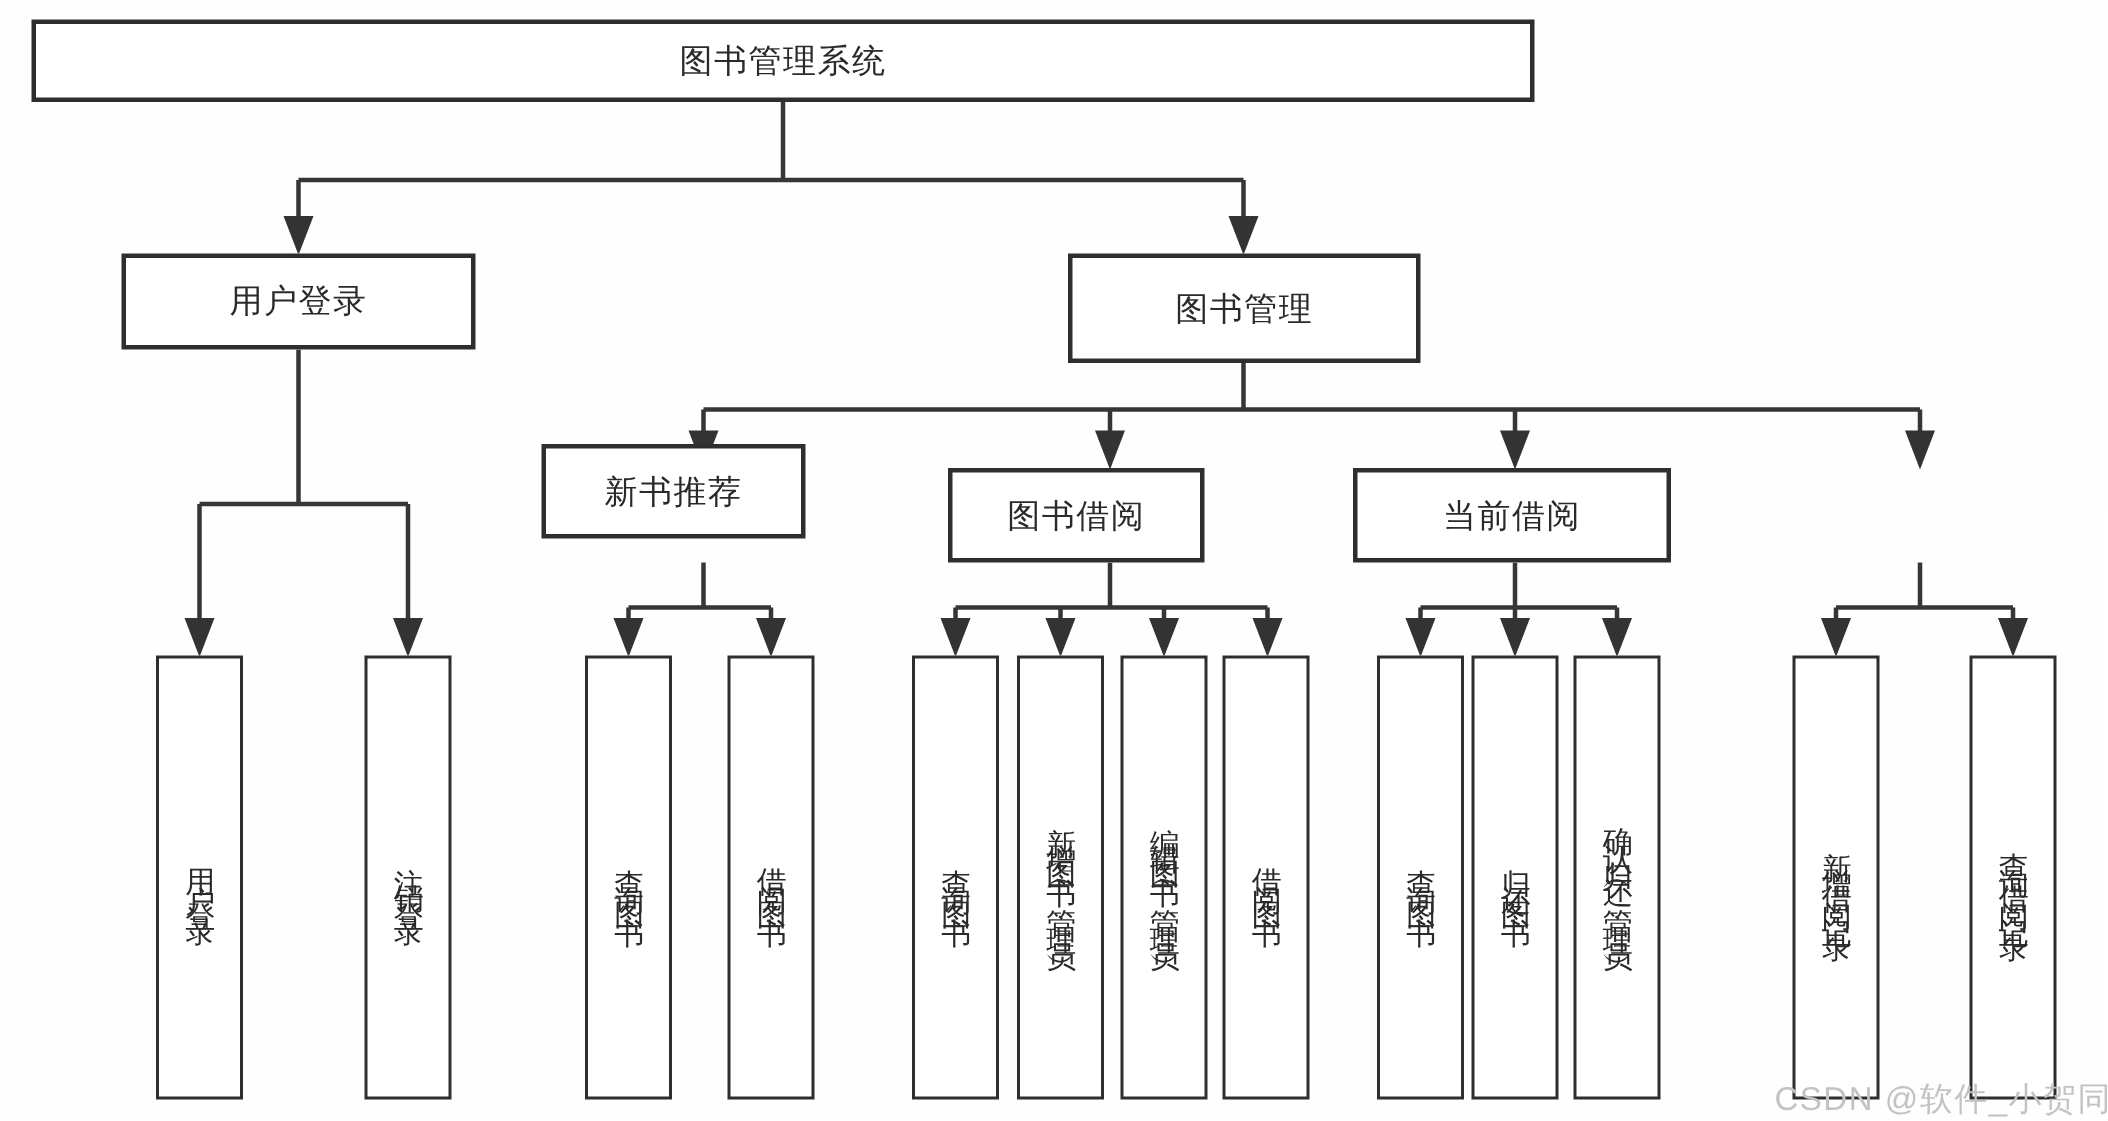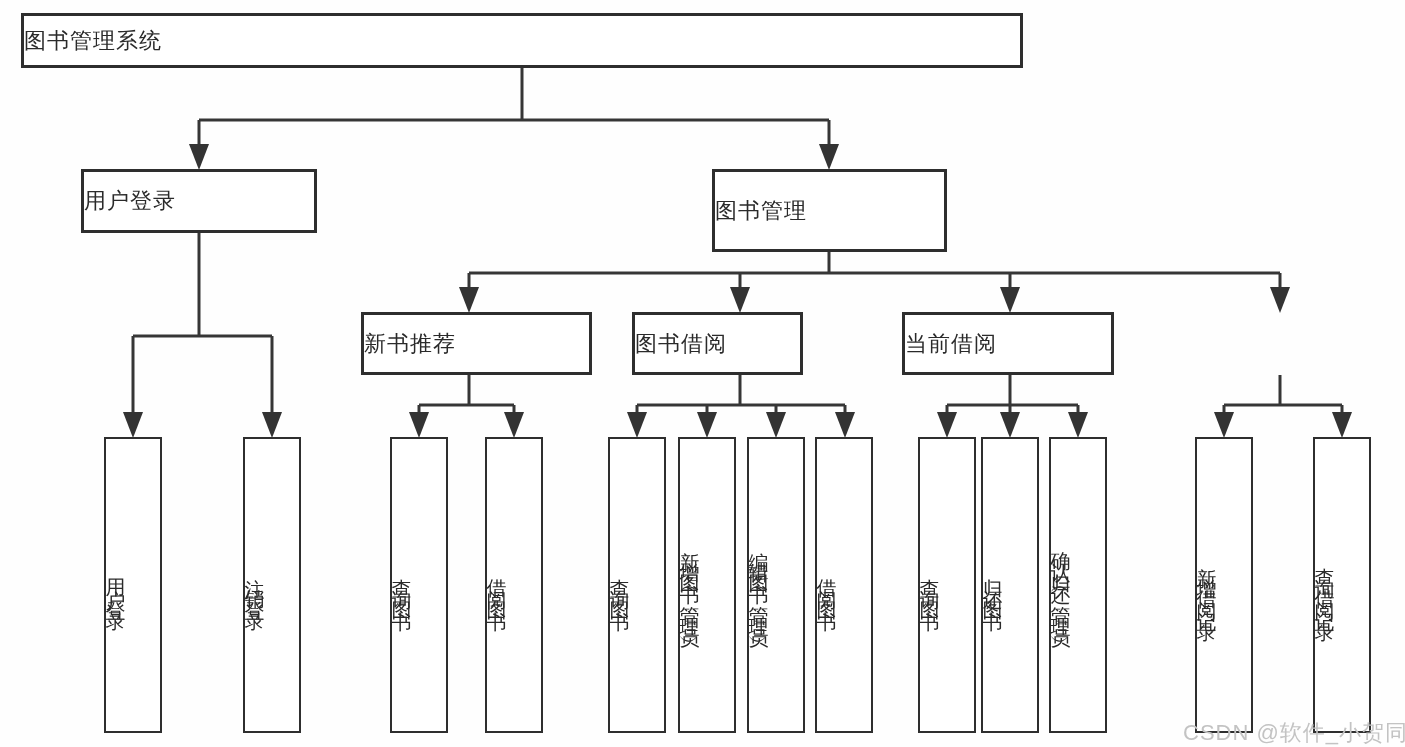--- a/index.html
+++ b/index.html
@@ -15,20 +15,21 @@
   svg.connectors{
     position:absolute;left:0;top:0;width:1405px;height:747px;
   }
   .node{
     position:absolute;
     box-sizing:border-box;
     background:#ffffff;
     border:3px solid #2e2e2e;
     display:flex;
     align-items:center;
+    justify-content:center;
   }
   .node.h span{
     font-size:22px;
     letter-spacing:1px;
     white-space:nowrap;
   }
   .node.v{
     border-width:2.5px;
   }
   .node.v span{
@@ -97,25 +98,25 @@
     </g>
   </svg>
 
   <div class="node h" style="left:21px;top:13px;width:1002px;height:55px">
     <span>图书管理系统</span>
   </div>
 
   <div class="node h" style="left:81px;top:169px;width:236px;height:64px">
     <span>用户登录</span>
   </div>
-  <div class="node h" style="left:712px;top:169px;width:235px;height:83px">
+  <div class="node h" style="left:712px;top:169px;width:235px;height:73px">
     <span>图书管理</span>
   </div>
 
-  <div class="node h" style="left:361px;top:312px;width:231px;height:63px">
+  <div class="node h" style="left:361px;top:296px;width:176px;height:63px">
     <span>新书推荐</span>
   </div>
   <div class="node h" style="left:632px;top:312px;width:171px;height:63px">
     <span>图书借阅</span>
   </div>
   <div class="node h" style="left:902px;top:312px;width:212px;height:63px">
     <span>当前借阅</span>
   </div>
 
   <div class="node v" style="left:104px;top:437px;width:58px;height:296px">

